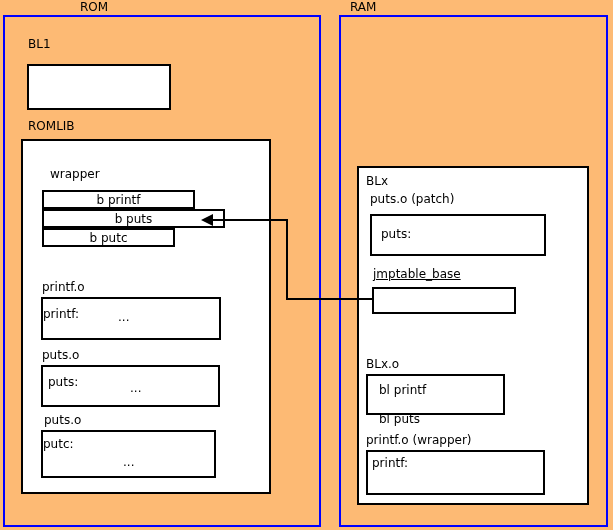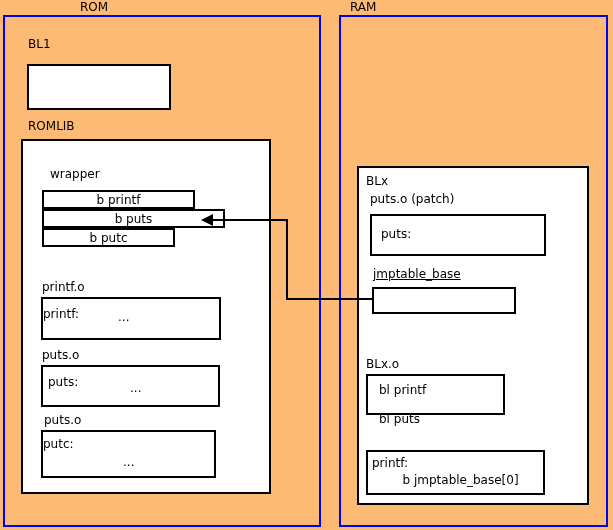--- a/index.html
+++ b/index.html
@@ -120,22 +120,22 @@
   <div class="boxtext" style="left:381px; top:227px;">puts:</div>
 
   <div class="lbl" style="left:373px; top:268px;text-decoration:underline;">jmptable_base</div>
   <div class="boxk" style="left:372px; top:287px; width:144px; height:27px;"></div>
 
   <div class="lbl" style="left:366px; top:358px;">BLx.o</div>
   <div class="boxk" style="left:366px; top:374px; width:139px; height:41px;"></div>
   <div class="boxtext" style="left:379px; top:383px;">bl printf</div>
   <div class="boxtext" style="left:379px; top:397px;margin-top:15px;">bl puts</div>
 
+  <div class="lbl" style="left:366px; top:434px;">printf.o (wrapper)</div>
   <div class="boxk" style="left:366px; top:450px; width:179px; height:45px;"></div>
   <div class="boxtext" style="left:372px; top:456px;">printf:</div>
-  <div class="boxtext" style="left:372px; top:473px;">        b jmptable_base[0]</div>
 
   <div class="conn" style="left:286px; top:298px; width:86px; height:2px;"></div>
   <div class="conn" style="left:286px; top:219px; width:2px; height:81px;"></div>
   <div class="conn" style="left:213px; top:219px; width:75px; height:2px;"></div>
   <div class="arrowhead" style="left:201px; top:214px;"></div>
 
 </div>
 
 </body></html>

